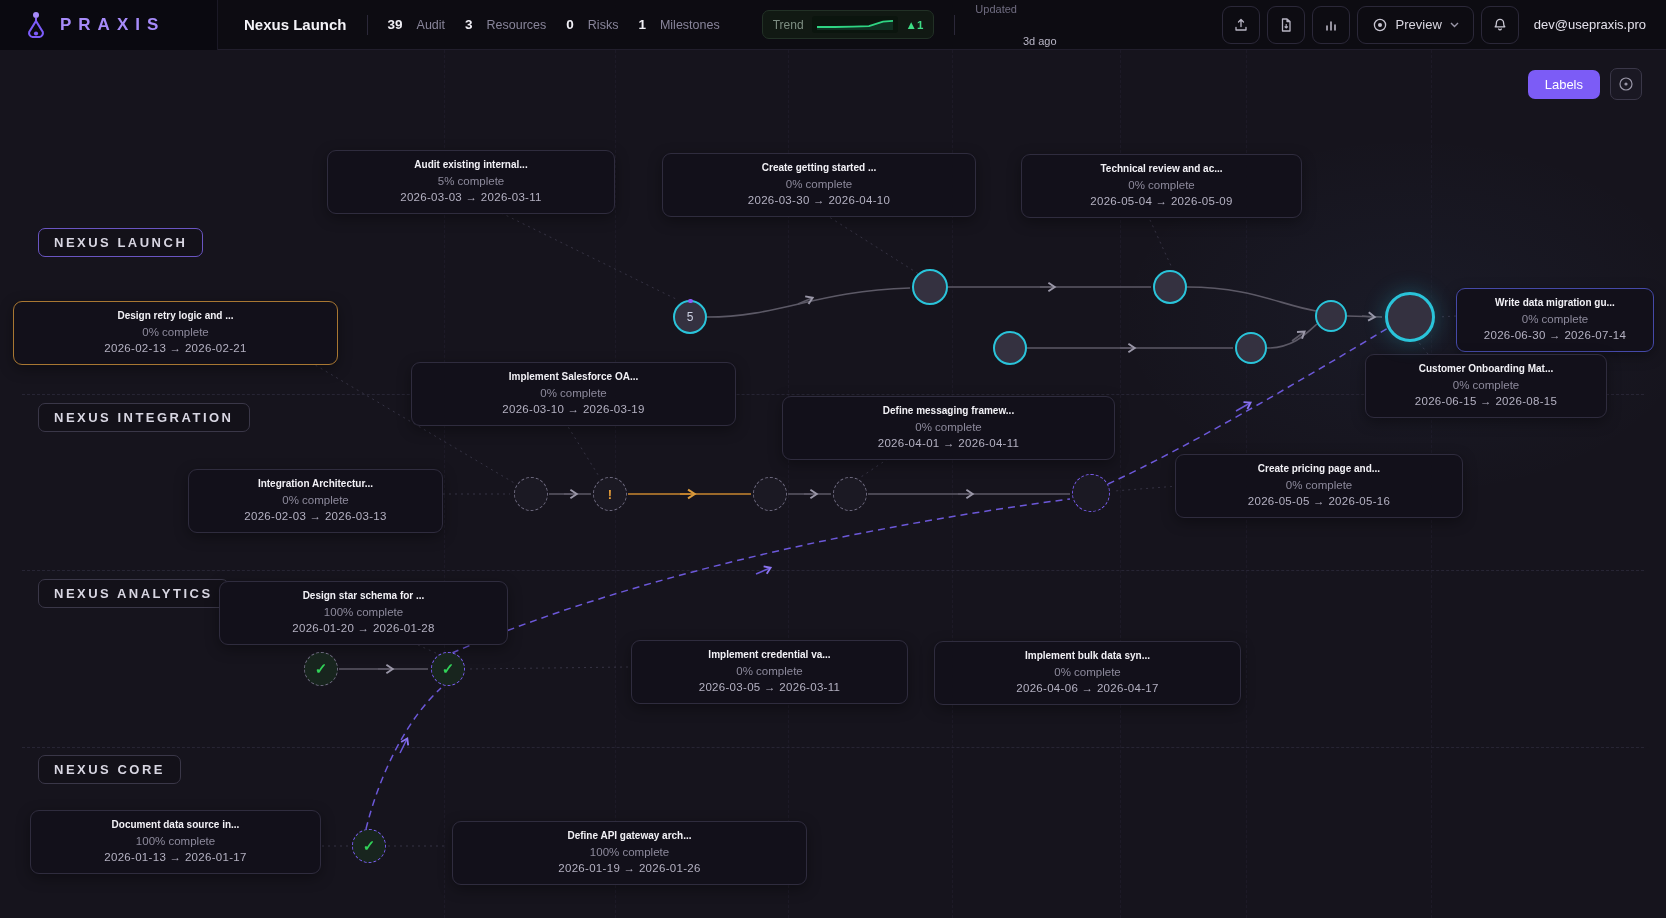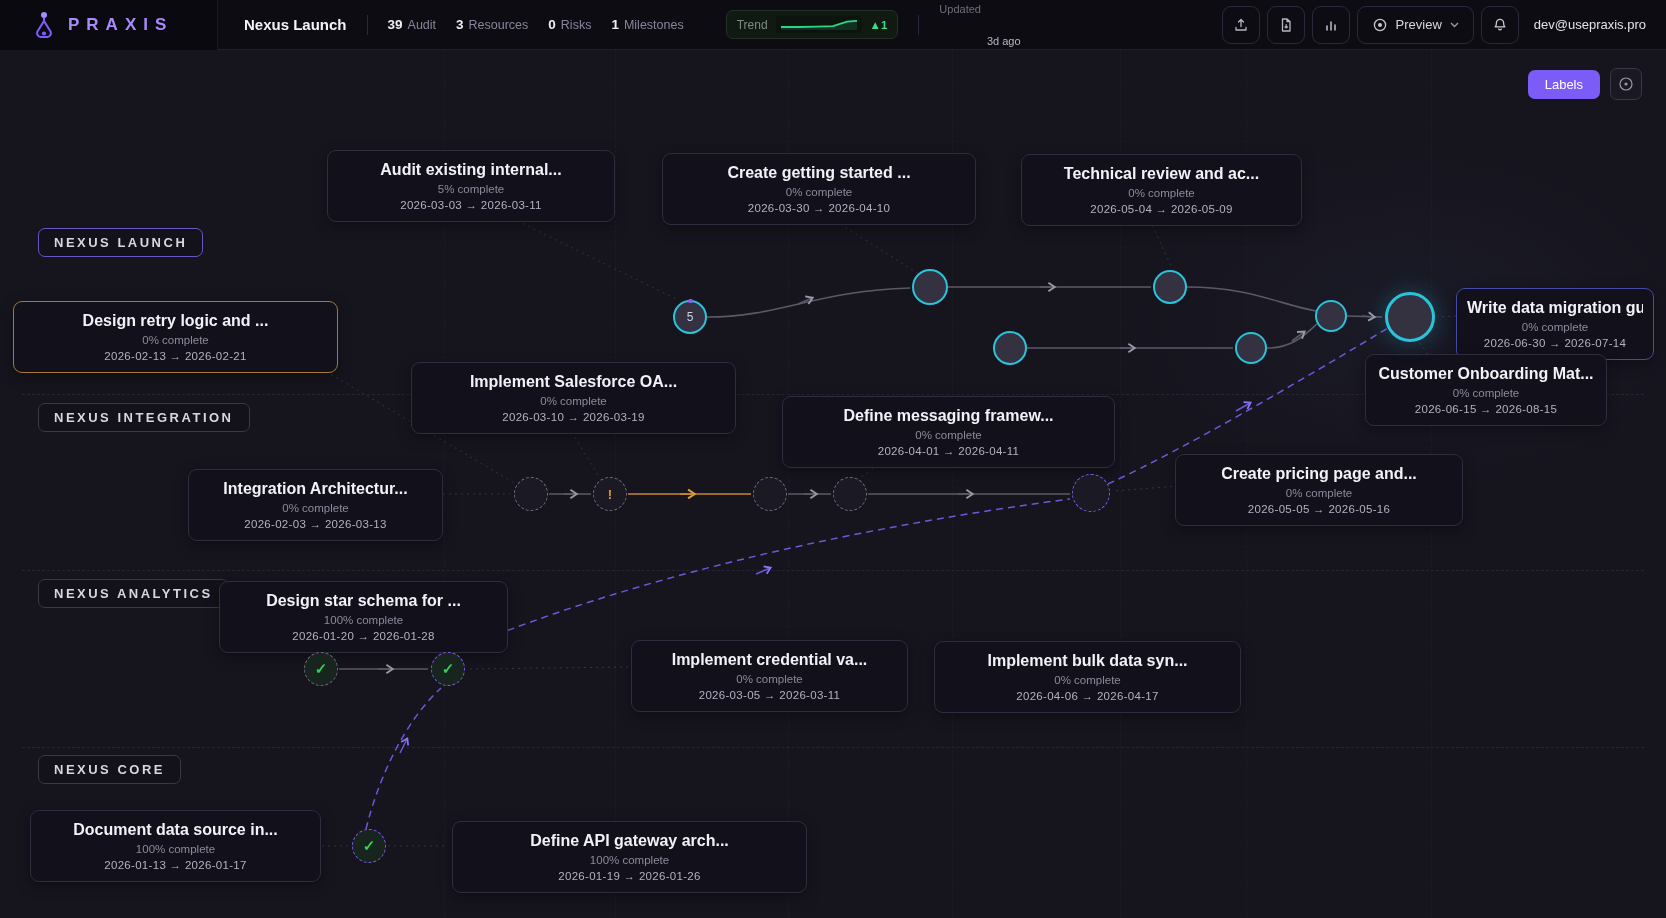--- a/index.html
+++ b/index.html
@@ -3,26 +3,26 @@
 <meta charset="utf-8">
 <style>
   * { margin:0; padding:0; box-sizing:border-box; }
   html,body { width:1666px; height:918px; overflow:hidden; background:#14121b;
     font-family:"Liberation Sans", sans-serif; }
 
   
   .header { position:absolute; top:0; left:0; width:1666px; height:50px;
     background:#0d0c12; border-bottom:1px solid #211e2c; display:flex; align-items:center; z-index:20; }
   .logo-block { width:218px; height:50px; background:#0a0910; display:flex; align-items:center;
-    padding-left:32px; gap:12px; border-right:1px solid #1b1926; }
+    padding-left:24px; gap:12px; border-right:1px solid #1b1926; }
   .brand-name { color:#a78bfa; font-size:17px; font-weight:bold; letter-spacing:7px; }
   .h-title { color:#f4f3f8; font-size:15px; font-weight:bold; margin-left:26px; }
   .h-divider { width:1px; height:20px; background:#2b2839; margin:0 20px; }
   .stats { display:flex; align-items:center; gap:20px; }
-  .stat { display:flex; align-items:baseline; gap:5px; }
+  .stat { display:flex; align-items:baseline; gap:14px; }
   .stat b { color:#f0eff5; font-size:13.5px; }
   .stat span { color:#88859a; font-size:12.5px; }
   .trend-badge { margin-left:42px; display:flex; align-items:center; gap:8px;
     background:#111913; border:1px solid #223126; border-radius:7px; padding:5px 10px; }
   .trend-badge .t-label { color:#7d8d82; font-size:12px; }
   .trend-spark { background:#0b150e; border-radius:3px; padding:1px 3px; display:flex; align-items:center; }
   .trend-delta { color:#3ddc84; font-size:11.5px; font-weight:bold; }
   .updated { display:flex; gap:6px; font-size:11px; }
   .updated .u-label { color:#6f6c80; }
   .updated .u-value { color:#b9b6c6;margin-top:32px; }
@@ -47,21 +47,21 @@
     display:flex; align-items:center; justify-content:center; cursor:pointer; }
 
   .group-label { position:absolute; left:38px; border:1px solid #3a3748; background:rgba(19,17,26,.9);
     color:#d8d6e2; font-size:13px; font-weight:bold; letter-spacing:2.5px; padding:6px 15px;
     border-radius:7px; z-index:6; cursor:pointer; white-space:nowrap; }
   .group-label.accent { border-color:#6a55c2; }
 
   .card { position:absolute; background:#12101a; border:1px solid #2f2c3e; border-radius:9px;
     padding:7px 10px 8px; text-align:center; z-index:7; cursor:pointer;
     box-shadow:0 4px 14px rgba(0,0,0,.35); }
-  .card .c-title { color:#f2f1f6; font-size:16px; font-weight:bold; line-height:1.45; white-space:nowrap; overflow:hidden; }
+  .card .c-title { color:#f2f1f6; font-size:10px; font-weight:bold; line-height:1.45; white-space:nowrap; overflow:hidden; }
   .card .c-progress { color:#8d8a9c; font-size:11.5px; line-height:1.4; }
   .card .c-dates { color:#b4b1c2; font-size:11.5px; line-height:1.4; letter-spacing:.3px; }
   .card.warning { border-color:#a87732; }
   .card.selected { border-color:#4549a8; }
 
   .node { position:absolute; border-radius:50%; background:#343140; border:2px solid #2ac4da;
     display:flex; align-items:center; justify-content:center; z-index:8; cursor:pointer;
     color:#ccd0e2; font-size:12px; }
   .node.big { border-width:3px; box-shadow:0 0 22px rgba(42,196,218,.28); }
   .node.ghost { background:#1b1923; border:1.6px dashed #6f6b80; }

